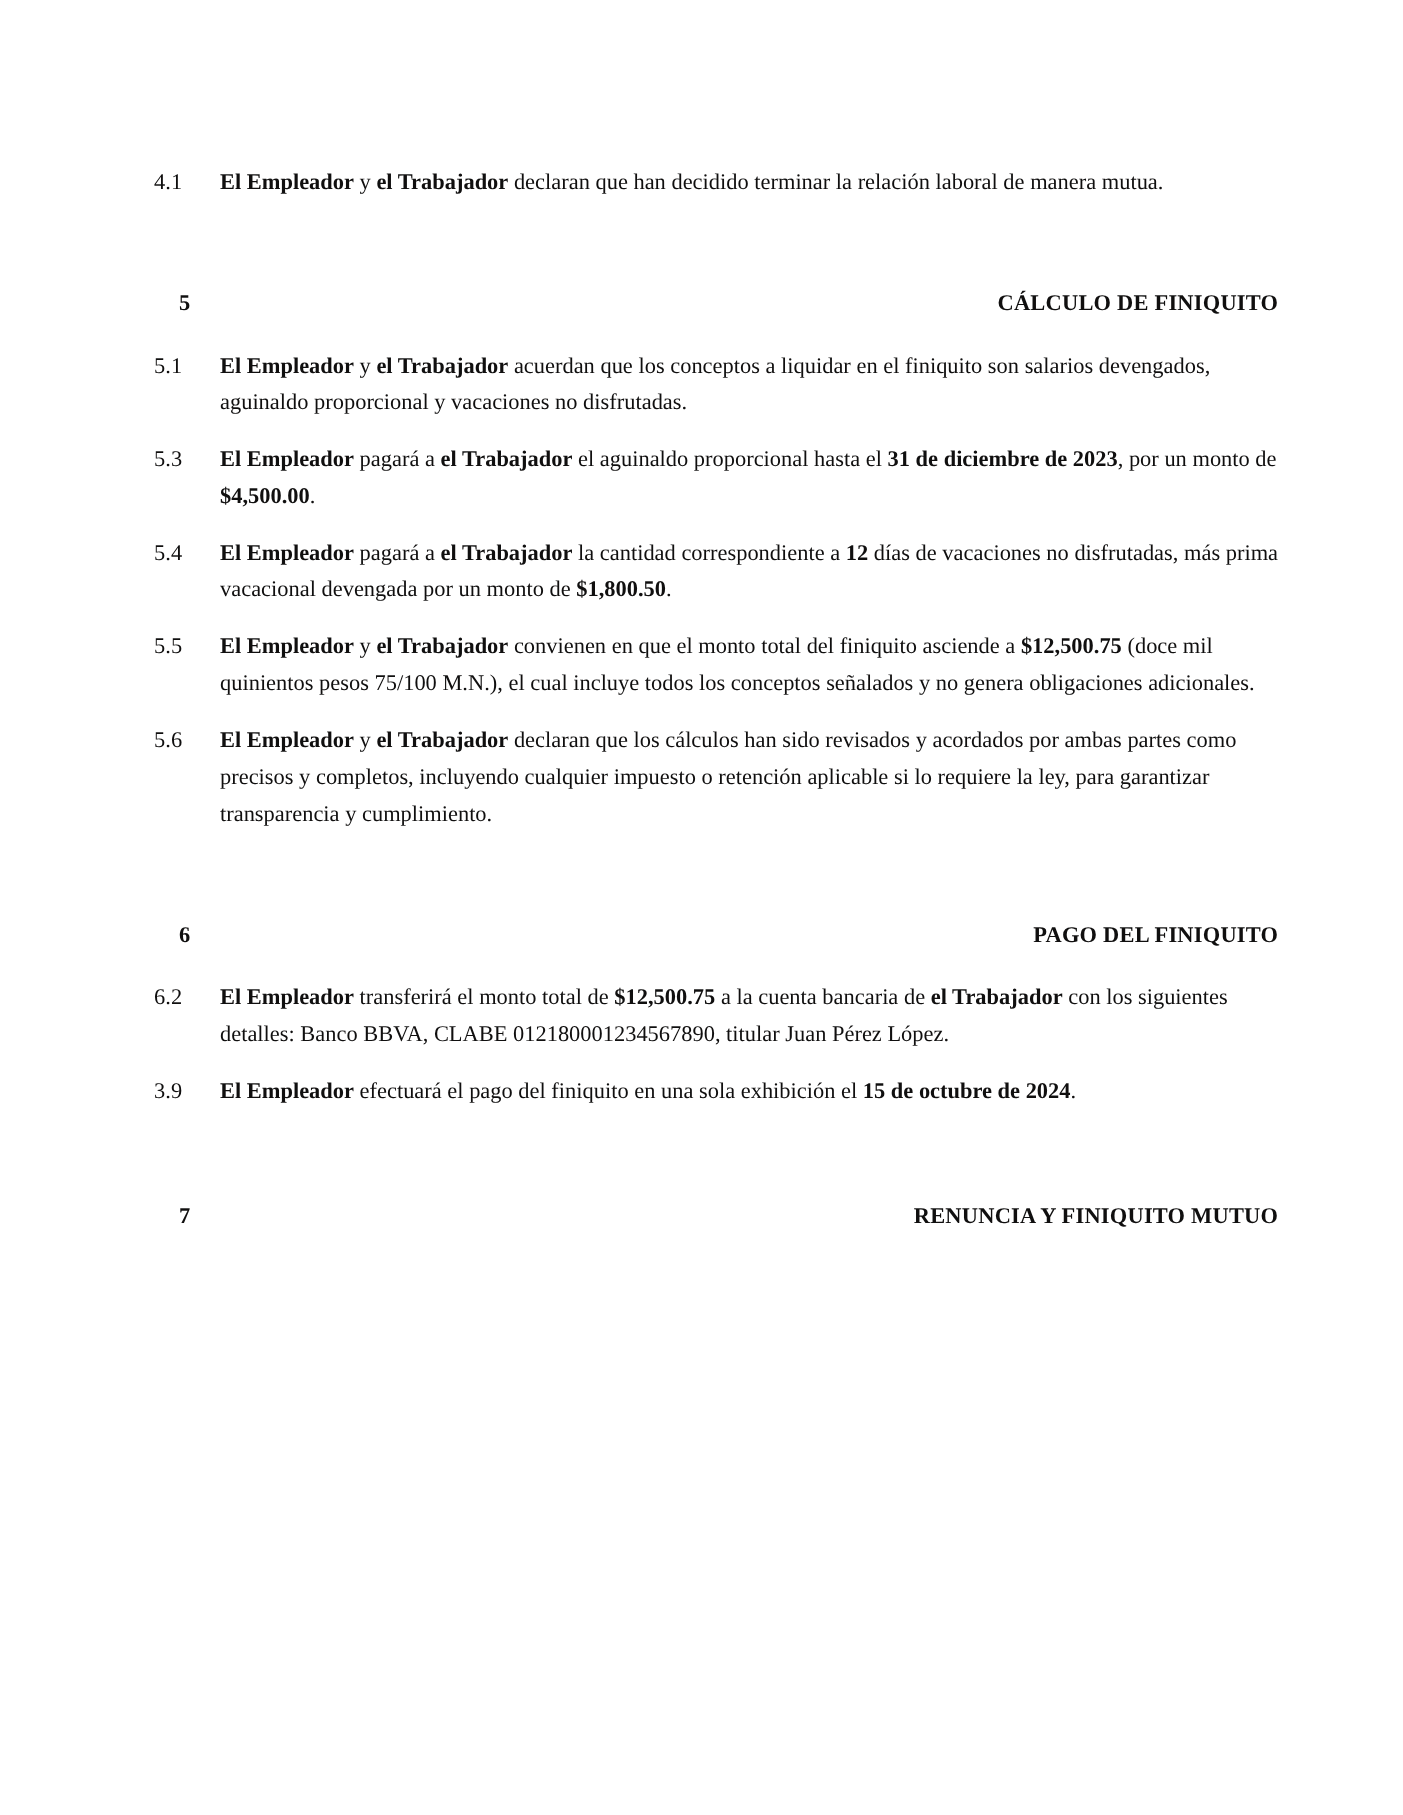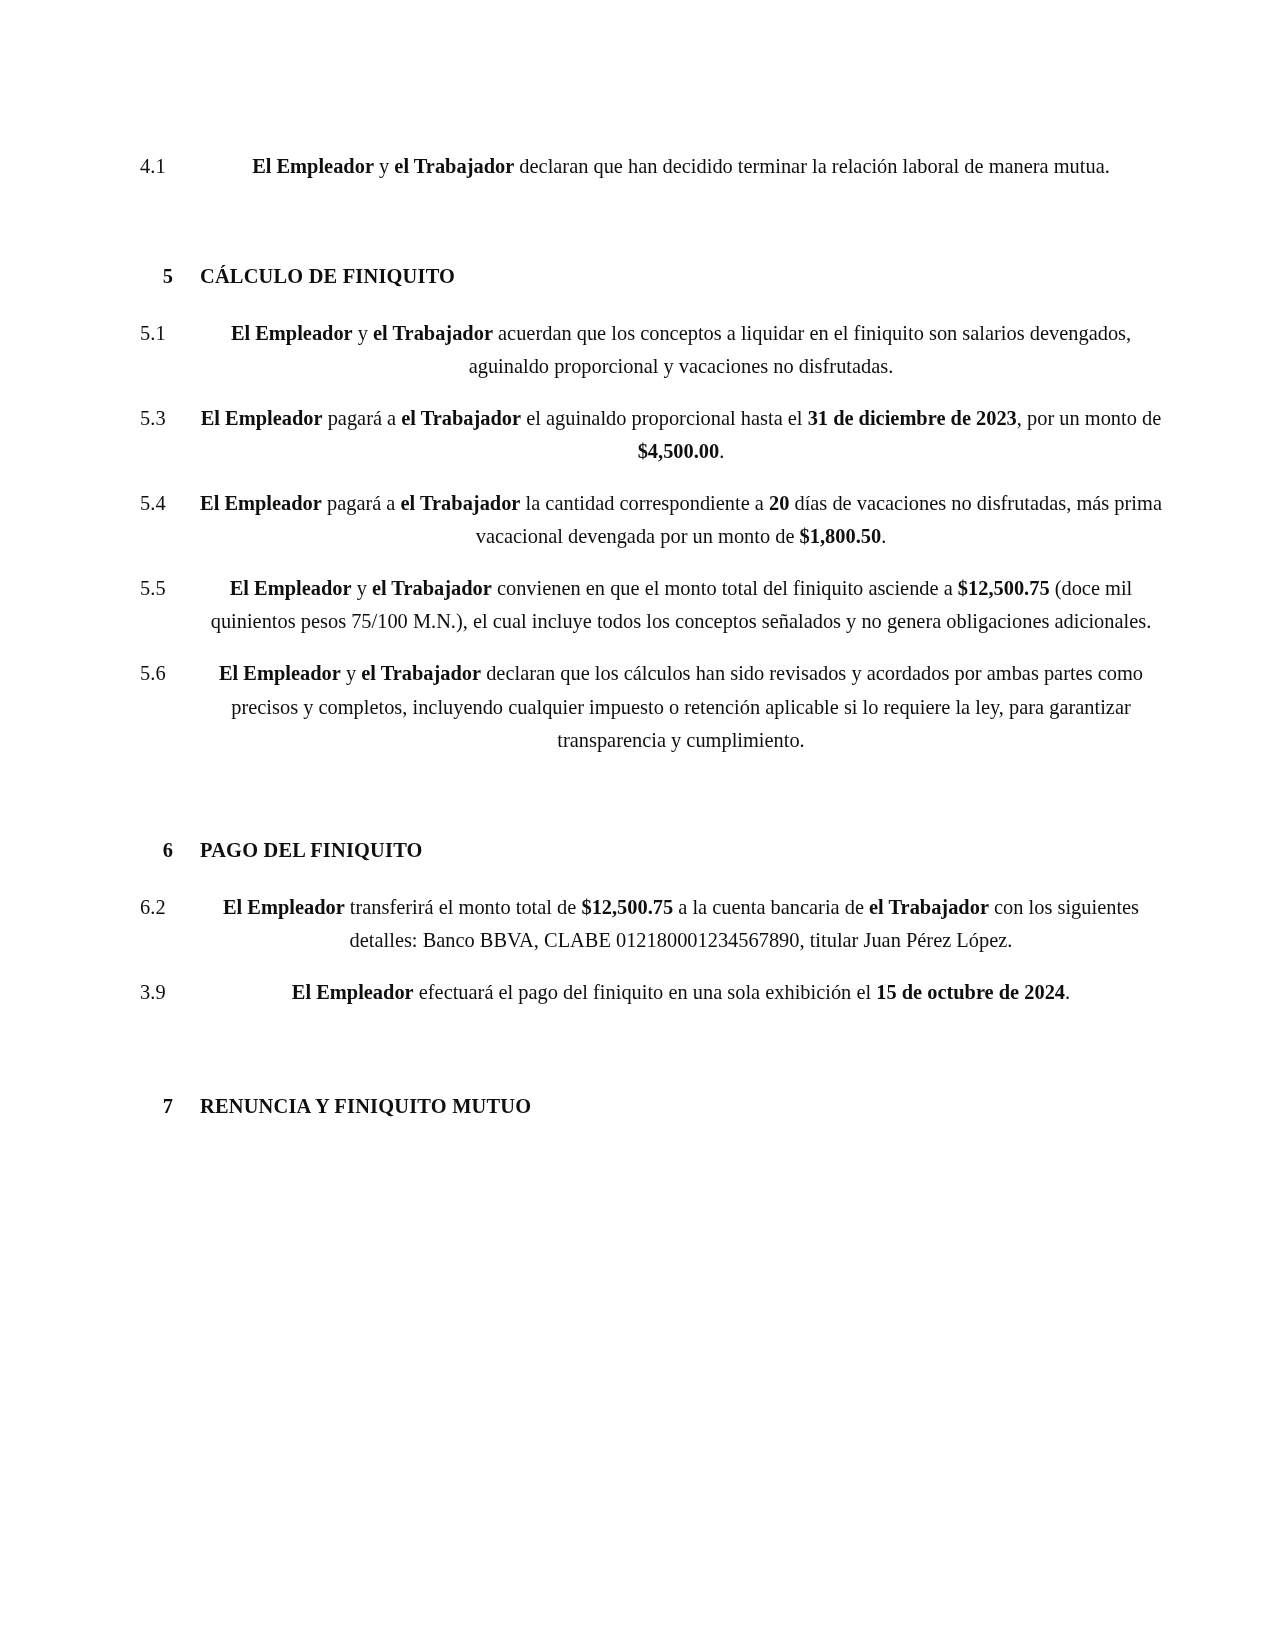--- a/index.html
+++ b/index.html
@@ -36,21 +36,21 @@
   }
   .clause-num {
     flex: 0 0 60px;
     width: 60px;
     text-align: left;
     font-weight: 400;
     letter-spacing: 0.1px;
   }
   .clause-text {
     flex: 1 1 auto;
-    text-align: center;
+    text-align: left;
     hyphens: none;
   }
   .clause-text b,
   .clause-text strong {
     font-weight: 700;
   }
 
   
   .section-heading {
     display: flex;
@@ -62,20 +62,21 @@
   }
   .section-heading .sec-num {
     flex: 0 0 60px;
     width: 60px;
     text-align: center;
     padding-right: 4px;
     box-sizing: border-box;
   }
   .section-heading .sec-title {
     flex: 1 1 auto;
+    text-align: right;
   }
 
   .gap-before-section { height: 58px; }
   .gap-small { height: 8px; }
   .gap-before-section-7 { height: 62px; }
 </style>
 </head>
 <body>
 
 <div class="page">
@@ -94,21 +95,21 @@
       <div class="clause">
         <span class="clause-num">5.1</span>
         <span class="clause-text"><b>El Empleador</b> y <b>el Trabajador</b> acuerdan que los conceptos a liquidar en el finiquito son salarios devengados, aguinaldo proporcional y vacaciones no disfrutadas.</span>
       </div>
       <div class="clause">
         <span class="clause-num">5.3</span>
         <span class="clause-text"><b>El Empleador</b> pagará a <b>el Trabajador</b> el aguinaldo proporcional hasta el <b>31 de diciembre de 2023</b>, por un monto de <b>$4,500.00</b>.</span>
       </div>
       <div class="clause">
         <span class="clause-num">5.4</span>
-        <span class="clause-text"><b>El Empleador</b> pagará a <b>el Trabajador</b> la cantidad correspondiente a <b>20</b> días de vacaciones no disfrutadas, más prima vacacional devengada por un monto de <b>$1,800.50</b>.</span>
+        <span class="clause-text"><b>El Empleador</b> pagará a <b>el Trabajador</b> la cantidad correspondiente a <b>12</b> días de vacaciones no disfrutadas, más prima vacacional devengada por un monto de <b>$1,800.50</b>.</span>
       </div>
       <div class="clause">
         <span class="clause-num">5.5</span>
         <span class="clause-text"><b>El Empleador</b> y <b>el Trabajador</b> convienen en que el monto total del finiquito asciende a <b>$12,500.75</b> (doce mil quinientos pesos 75/100 M.N.), el cual incluye todos los conceptos señalados y no genera obligaciones adicionales.</span>
       </div>
       <div class="clause">
         <span class="clause-num">5.6</span>
         <span class="clause-text"><b>El Empleador</b> y <b>el Trabajador</b> declaran que los cálculos han sido revisados y acordados por ambas partes como precisos y completos, incluyendo cualquier impuesto o retención aplicable si lo requiere la ley, para garantizar transparencia y cumplimiento.</span>
       </div>
       <div class="gap-before-section"></div>

